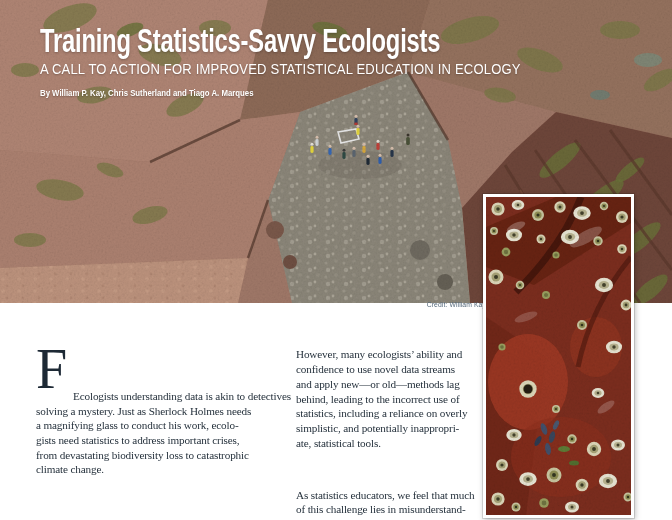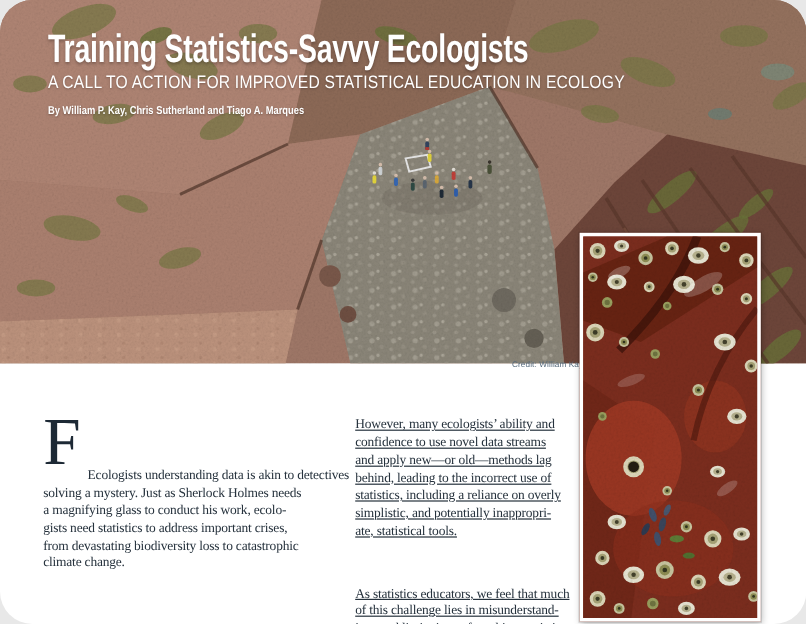--- a/index.html
+++ b/index.html
@@ -1,18 +1,18 @@
 <!DOCTYPE html>
 <html><head>
 <meta charset="utf-8">
 <style>
   html,body{margin:0;padding:0;background:#e8e8e8;}
   .page{
     position:relative;width:672px;height:520px;background:#ffffff;
-    overflow:hidden;font-family:"Liberation Sans",sans-serif;border-radius:27px;
+    overflow:hidden;font-family:"Liberation Sans",sans-serif;
   }
   
   .hero{position:absolute;left:0;top:0;width:672px;height:303px;overflow:hidden;}
   .hero svg{display:block;width:672px;height:303px;}
   .hero-text{position:absolute;left:0;top:0;width:100%;height:100%;}
   .h-title{
     position:absolute;left:40px;top:22px;margin:0;color:#ffffff;
     font-size:33px;font-weight:700;letter-spacing:-.3px;white-space:nowrap;
     transform:scaleX(.72);transform-origin:0 0;
     text-shadow:0 1px 3px rgba(40,30,25,.35);
@@ -37,21 +37,21 @@
   
   .col{
     position:absolute;top:318px;
     font-family:"Liberation Serif",serif;
     font-size:11.2px;line-height:14.7px;letter-spacing:-.15px;
     color:#26323d;white-space:pre;
   }
   .col p{margin:0 0 12px;}
   .col1{left:36px;width:258px;}
   .col2{left:296px;width:188px;}
-  .col2 p{margin:0 0 8px;text-decoration:underline;}
+  .col2 p{margin:0 0 8px;}
   .dropcap{
     float:left;font-family:"Liberation Serif",serif;
     font-size:56px;line-height:44px;height:44px;
     margin:0 6px 0 0;color:#1d2935;
   }
   
   .inset{
     position:absolute;left:483px;top:194px;width:145px;height:318px;
     border:3px solid #ffffff;
     box-shadow:0 0 0 1px rgba(0,0,0,.12), 1px 2px 6px rgba(0,0,0,.28);

